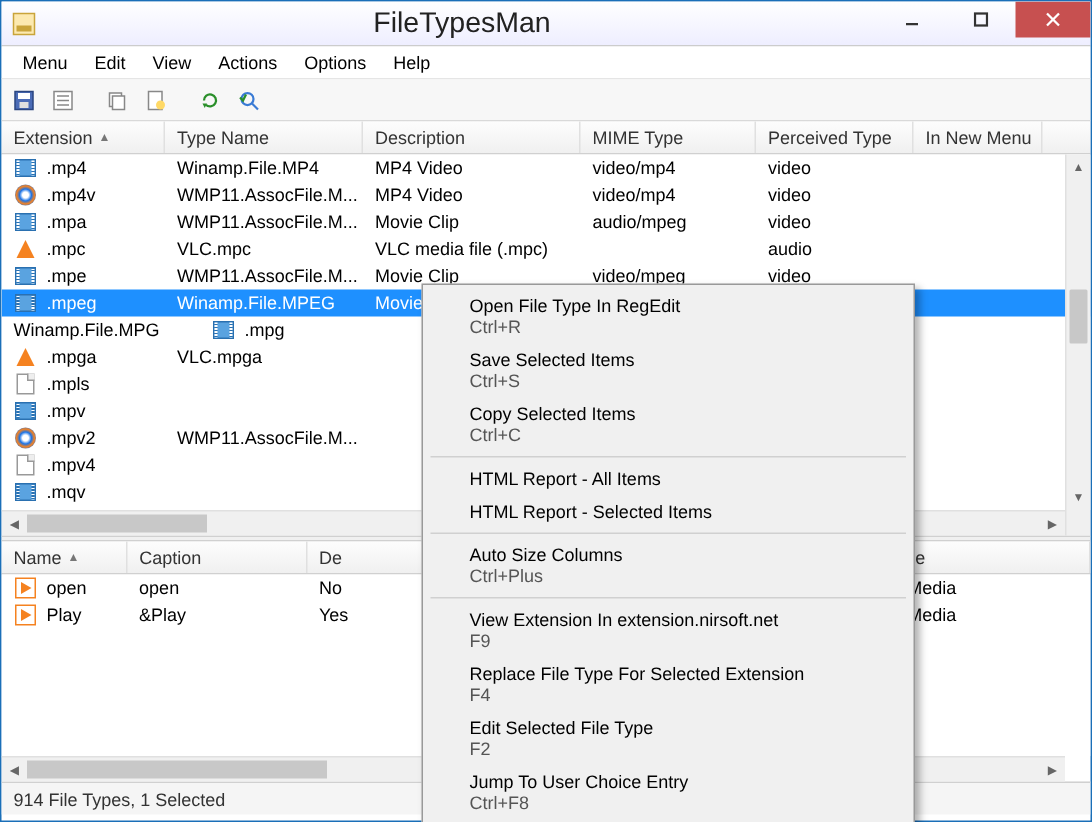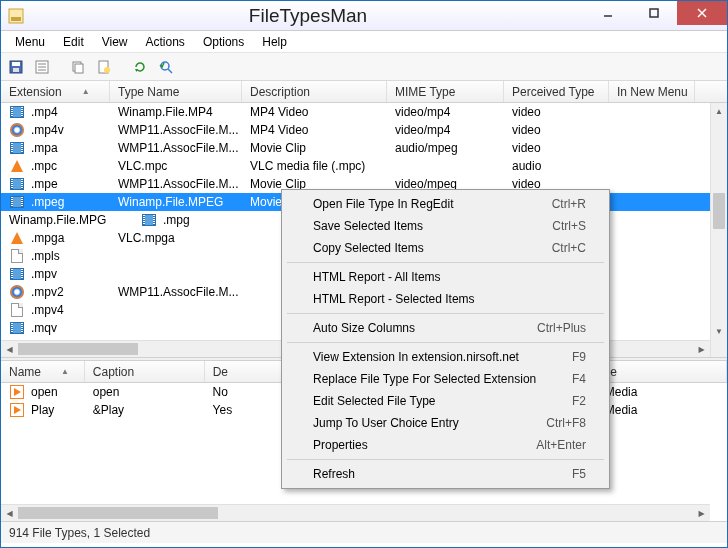--- a/index.html
+++ b/index.html
@@ -9,37 +9,37 @@
 .titlebar .title { flex: 1; text-align: center; font-size: 19px; color: #222; }
 .winbtns { display: flex; height: 100%; }
 .winbtn { width: 46px; height: 24px; display: flex; align-items: center; justify-content: center; color: #333; }
 .winbtn.close { background: #c75050; color: #fff; width: 50px; }
 .menubar { height: 22px; display: flex; align-items: center; padding: 0 6px; gap: 2px; border-bottom: 1px solid #e5e5e5; background:#fff; }
 .menubar .menuitem { padding: 2px 8px; cursor: default; }
 .toolbar { height: 28px; display: flex; align-items: center; padding: 2px 4px; gap: 4px; border-bottom: 1px solid #d9d9d9; background:#f7f7f7; }
 .tbtn { width: 22px; height: 22px; display:flex; align-items:center; justify-content:center; border:1px solid transparent; }
 .pane { position: relative; }
 .header { display: flex; background: linear-gradient(#fdfdfd,#f0f0f0); border-bottom: 1px solid #d0d0d0; height: 22px; }
-.hcell { padding: 3px 8px; border-right: 1px solid #e0e0e0; color:#333; display:flex; align-items:center; gap:20px; white-space:nowrap; overflow:hidden; }
+.hcell { padding: 3px 8px; border-right: 1px solid #e0e0e0; color:#333; display:flex; align-items:center; gap:4px; white-space:nowrap; overflow:hidden; }
 .sorticon { font-size:8px; color:#777; }
 .rows { overflow-y: auto; background:#fff; }
 .row { display: flex; height: 18px; align-items:center; }
 .row.selected { background: #1e90ff; color: #fff; }
 .cell { padding: 1px 8px; white-space: nowrap; overflow: hidden; display:flex; align-items:center; gap:6px; }
 .ficon { width:16px; height:16px; display:inline-flex; align-items:center; justify-content:center; }
 .splitter { height: 4px; background:#f0f0f0; border-top:1px solid #d0d0d0; border-bottom:1px solid #d0d0d0; cursor:row-resize; }
 .statusbar { height: 22px; border-top: 1px solid #d0d0d0; display:flex; align-items:center; padding:0 8px; background:#f5f5f5; color:#333; }
 .scrollbar-v { position:absolute; right:0; top:22px; bottom:0; width:17px; background:#f0f0f0; border-left:1px solid #e0e0e0; }
 .scrollbar-v .thumb { position:absolute; left:2px; right:2px; height:40px; top:10px; background:#c8c8c8; border-radius:1px; }
 .scrollbar-v .arr { position:absolute; left:0; right:0; height:17px; display:flex; align-items:center; justify-content:center; color:#666; font-size:8px; }
 .scrollbar-h { position:absolute; left:0; right:17px; bottom:0; height:17px; background:#f0f0f0; border-top:1px solid #e0e0e0; }
 .scrollbar-h .thumb { position:absolute; top:2px; bottom:2px; width:120px; left:17px; background:#c8c8c8; }
 .scrollbar-h .arr { position:absolute; top:0; bottom:0; width:17px; display:flex; align-items:center; justify-content:center; color:#666; font-size:8px; }
 .ctxmenu { position:absolute; left:281px; top:189px; width:329px; background:#f0f0f0; border:1px solid #999; box-shadow:3px 3px 5px rgba(0,0,0,0.3); padding:3px; z-index:100; }
-.ctxmenu .mitem { display:flex; justify-content:space-between; padding:4px 20px 4px 28px; cursor:default; }
+.ctxmenu .mitem { display:flex; justify-content:space-between; padding:4px 20px 4px 28px; cursor:default;flex-direction:column; }
 .ctxmenu .msep { height:1px; background:#d0d0d0; margin:3px 2px; }
 .ctxmenu .shortcut { color:#555; }
 
 .u-c0{width:109px} .u-c1{width:132px} .u-c2{width:145px} .u-c3{width:117px} .u-c4{width:105px} .u-c5{width:86px}
 
 .l-c0{width:91px} .l-c1{width:131px} .l-c2{width:355px} .l-c3{width:220px}
 
 .ico-film{background:#5aa3e0;width:14px;height:12px;border:1px solid #2a70b0; position:relative;}
 .ico-film::before,.ico-film::after{content:"";position:absolute;top:0;bottom:0;width:2px;background:repeating-linear-gradient(#fff 0 1px,#2a70b0 1px 2px);}
 .ico-film::before{left:0}.ico-film::after{right:0}

